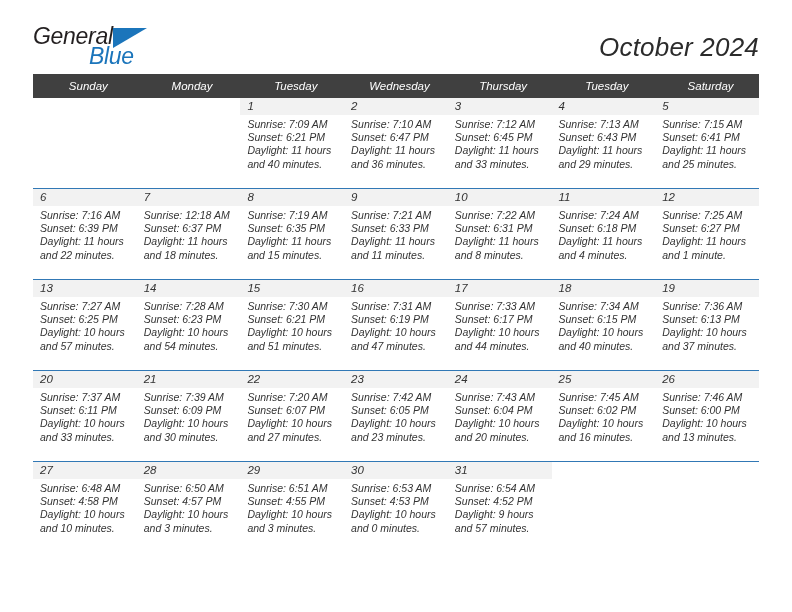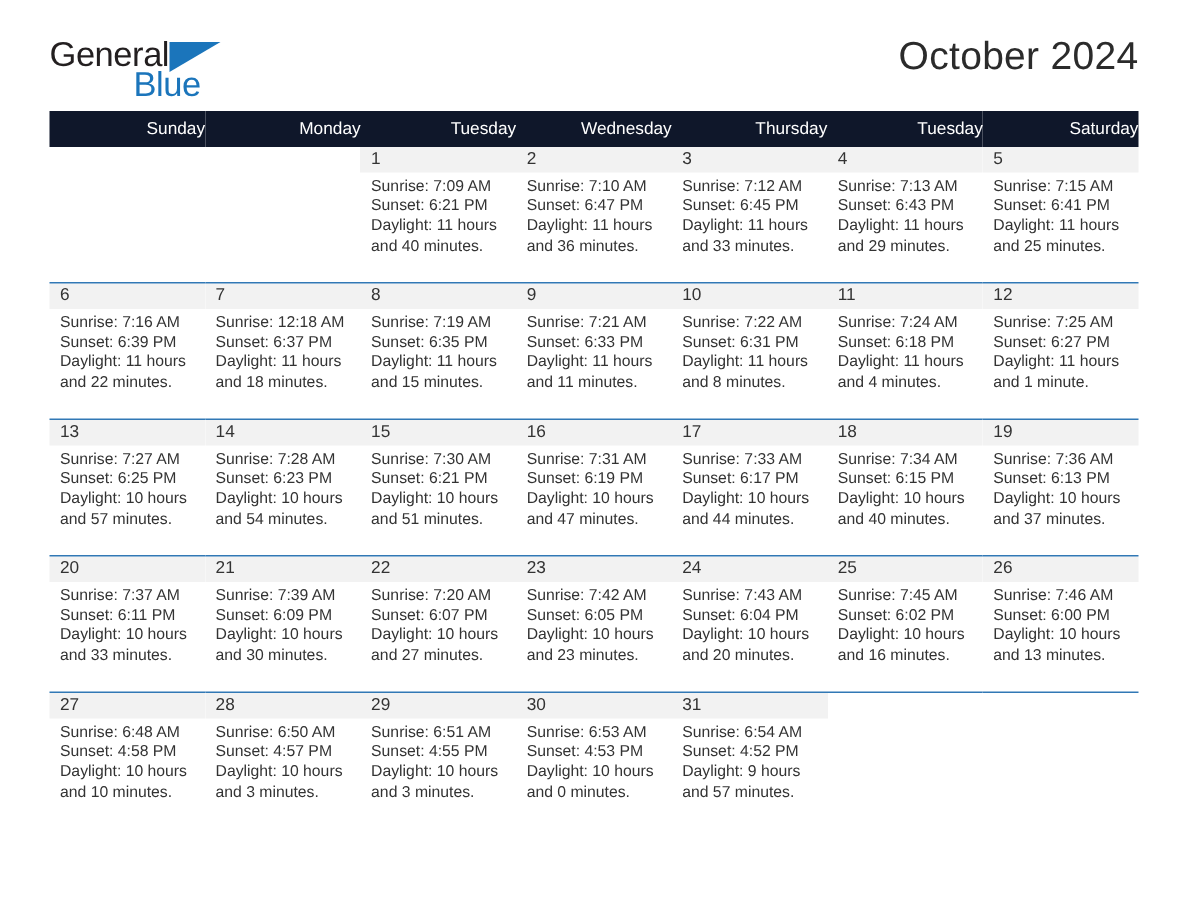--- a/index.html
+++ b/index.html
@@ -14,20 +14,21 @@
     font-family: "Liberation Sans", sans-serif;
     color: #222222;
     overflow: hidden;
   }
   .page {
     position: relative;
     width: 792px;
     height: 540px;
     box-sizing: border-box;
     padding: 0 33px;
+    font-style: italic;
   }
 
   
   .header {
     position: relative;
     height: 74px;
     display: flex;
     align-items: flex-start;
     justify-content: space-between;
   }
@@ -59,21 +60,21 @@
   .logo-triangle {
     position: absolute;
     left: 80px;
     top: 4px;
     width: 0;
     height: 0;
     border-left: 34px solid #1b75bb;
     border-bottom: 20px solid transparent;
   }
   .title-block {
-    margin-top: 22px;
+    margin-top: 32px;
     text-align: right;
   }
   .cal-title {
     font-size: 26px;
     font-weight: normal;
     color: #2b2b2b;
     line-height: 30px;
     letter-spacing: 0.2px;
   }
   .cal-subtitle {
@@ -86,25 +87,25 @@
 
   
   .calendar {
     width: 726px;
     border-collapse: collapse;
     table-layout: fixed;
   }
   .calendar col { width: 103.7px; }
 
   thead th {
-    background: #0f172a;
+    background: #404040;
     color: #ffffff;
     font-size: 11.5px;
     font-weight: normal;
-    text-align: right;
+    text-align: center;
     padding: 5px 0 5px 7px;
     height: 10px;
     line-height: 14px;
   }
 
   tbody tr.week-row td {
     vertical-align: top;
     padding: 0;
     border-top: 1px solid #3178b5;
     height: 90px;

